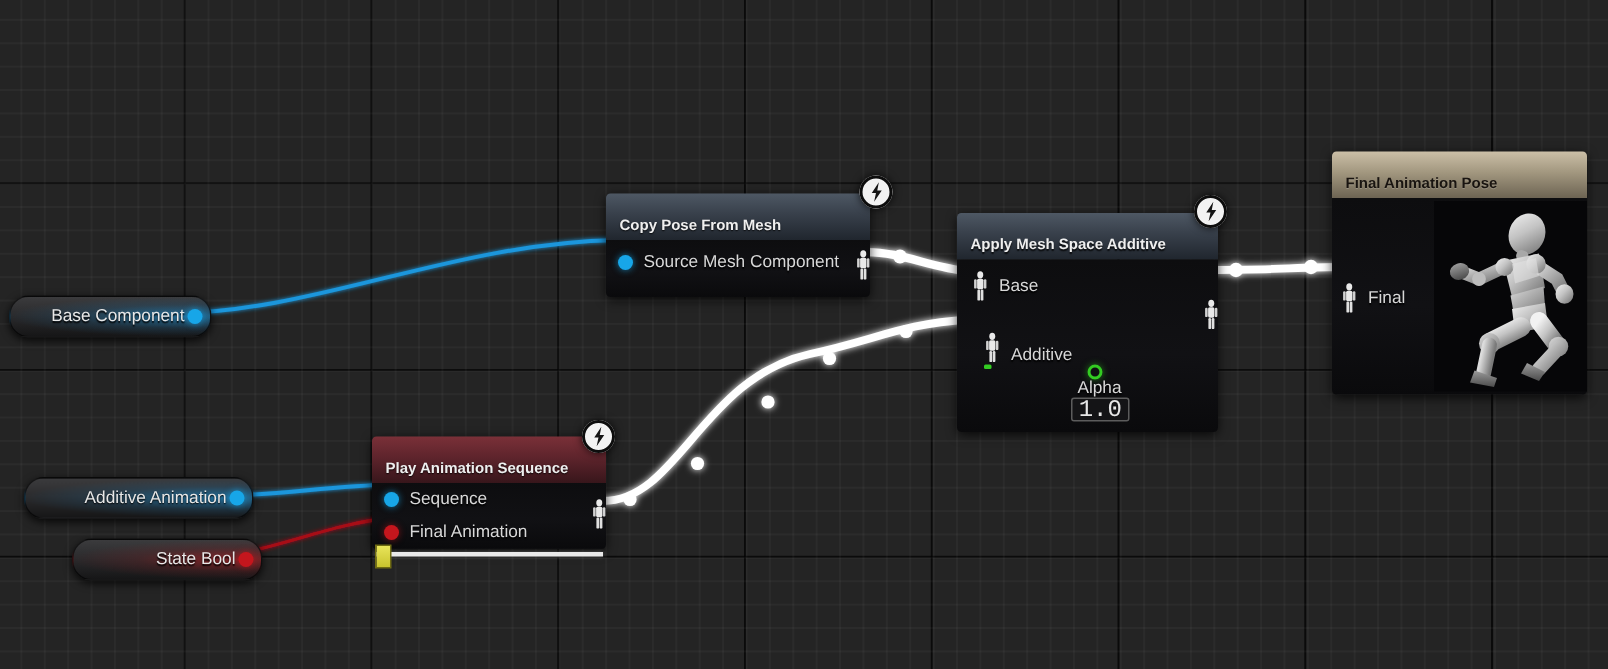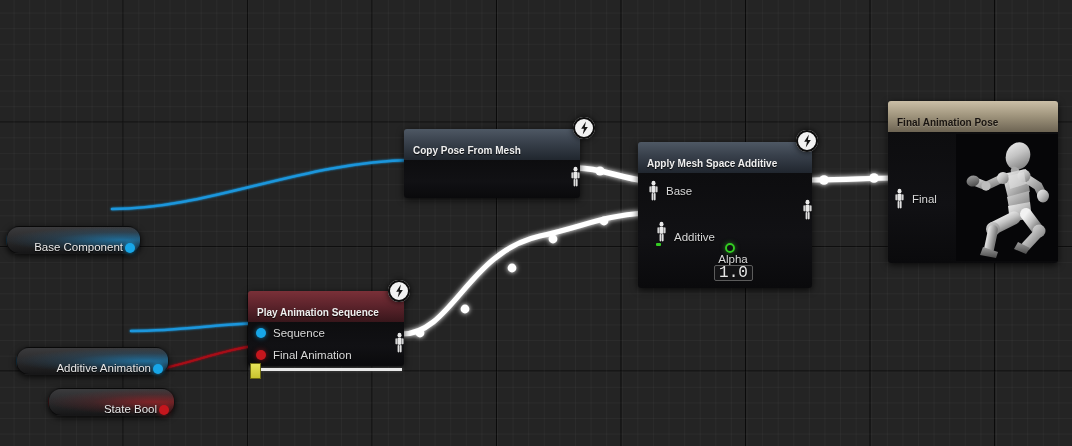--- a/index.html
+++ b/index.html
@@ -148,26 +148,25 @@
     align-items: center;
     justify-content: center;
   }
 
   
   .var-node {
     position: absolute;
     height: 26px;
     border-radius: 13px;
     display: flex;
-    align-items: flex-end;
+    align-items: center;
     justify-content: flex-end;
     padding: 0 9px 0 14px;
     box-shadow: 0 2px 6px rgba(0,0,0,0.8);
     border: 1px solid rgba(0,0,0,0.6);
-    margin-top: 29px;
   }
   .var-blue {
     background:
       radial-gradient(ellipse at 86% 50%, rgba(26,150,220,0.62) 0%, rgba(26,120,180,0.20) 42%, rgba(0,0,0,0) 72%),
       linear-gradient(to bottom, #3b3b3d 0%, #2a2a2c 48%, #161617 100%);
   }
   .var-red {
     background:
       radial-gradient(ellipse at 86% 50%, rgba(190,30,35,0.60) 0%, rgba(150,25,30,0.20) 42%, rgba(0,0,0,0) 72%),
       linear-gradient(to bottom, #3b3b3d 0%, #2a2a2c 48%, #161617 100%);
@@ -270,20 +269,24 @@
   </div>
 
   <div class="var-node var-red" style="left:48px; top:359px; width:102px;">
     <span class="var-label">State Bool</span>
     <span class="dot-pin dot-red" style="position:absolute; right:5px;"></span>
   </div>
 
   <div class="node" style="left:404px; top:129px; width:176px;">
     <div class="node-title title-slate">Copy Pose From Mesh</div>
     <div class="node-body" style="height:38px;">
+      <div class="pin-row" style="height:30px;">
+        <span class="dot-pin dot-blue"></span>
+        <span class="pin-label">Source Mesh Component</span>
+      </div>
 
       <div style="position:absolute; right:-1px; top:6px;">
         <svg class="pose-icon" viewBox="0 0 11 22" width="11" height="22">
           <ellipse cx="5.5" cy="3.2" rx="2.0" ry="2.4" fill="#e9e9e9"></ellipse>
           <rect x="3.4" y="5.8" width="4.2" height="7.0" rx="1.1" fill="#e9e9e9"></rect>
           <rect x="1.4" y="6.2" width="1.7" height="6.2" rx="0.8" fill="#d2d2d2"></rect>
           <rect x="7.9" y="6.2" width="1.7" height="6.2" rx="0.8" fill="#d2d2d2"></rect>
           <rect x="3.6" y="13.0" width="1.8" height="7.4" rx="0.8" fill="#e0e0e0"></rect>
           <rect x="5.8" y="13.0" width="1.8" height="7.4" rx="0.8" fill="#e0e0e0"></rect>
         </svg>

